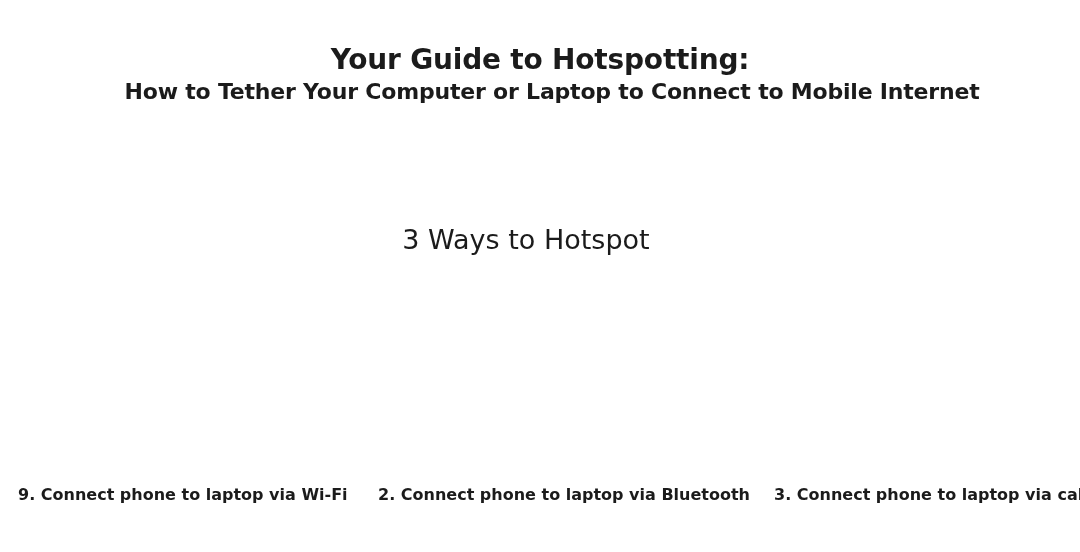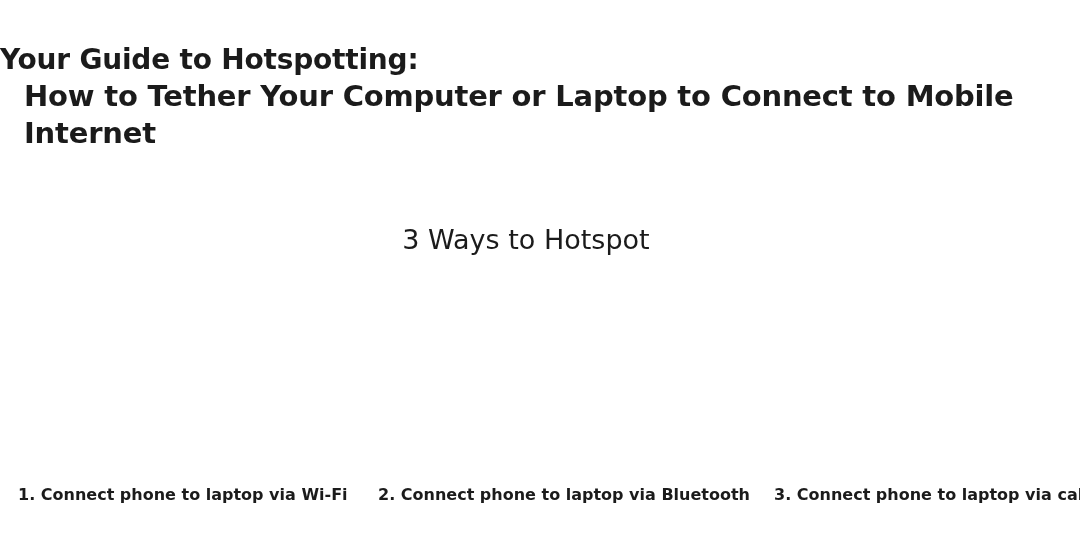--- a/index.html
+++ b/index.html
@@ -18,33 +18,33 @@
   .page {
     position: relative;
     width: 1080px;
     height: 552px;
   }
   .title-block {
     position: absolute;
     top: 42px;
     left: 0;
     width: 1080px;
-    text-align: left;
+    text-align: center;
   }
   .title-line {
     font-weight: bold;
     color: #1b1b1b;
     letter-spacing: -0.2px;
     line-height: 1.28;
   }
   .title-line-1 {
     font-size: 28px;
   }
   .title-line-2 {
-    font-size: 29px;
+    font-size: 22px;
     margin-left: 24px;
   }
   .subtitle {
     position: absolute;
     top: 224px;
     left: 0;
     width: 1080px;
     text-align: center;
     font-size: 27px;
     font-weight: normal;
@@ -81,18 +81,18 @@
   <div class="title-block">
     <div class="title-line title-line-1">Your Guide to Hotspotting:</div>
     <div class="title-line title-line-2">How to Tether Your Computer or Laptop to Connect to Mobile Internet</div>
   </div>
 
   <div class="subtitle">
     <span>3 Ways to Hotspot</span>
   </div>
 
   <div class="methods">
-    <div class="method method-1">1. Connect phone to laptop via Wi-Fi</div>
+    <div class="method method-1">9. Connect phone to laptop via Wi-Fi</div>
     <div class="method method-2">2. Connect phone to laptop via Bluetooth</div>
     <div class="method method-3">3. Connect phone to laptop via cable</div>
   </div>
 
 </div>
 
 </body></html>

